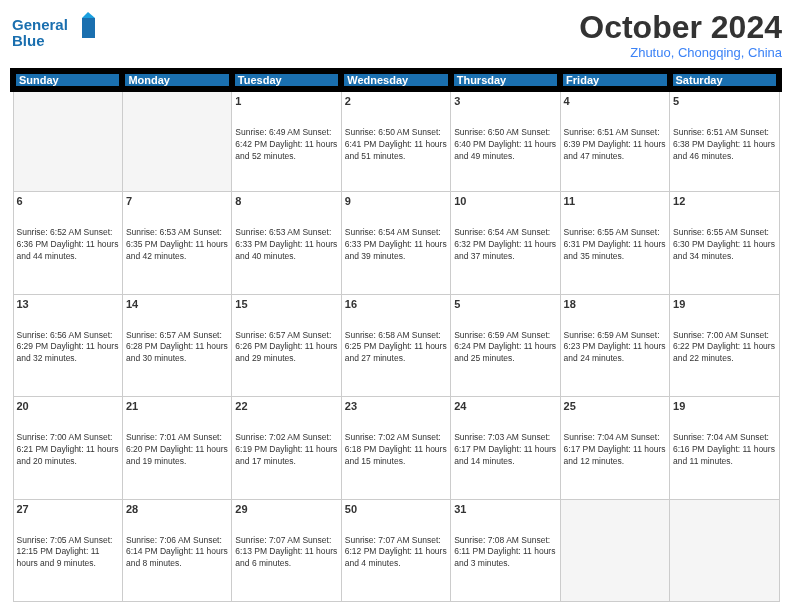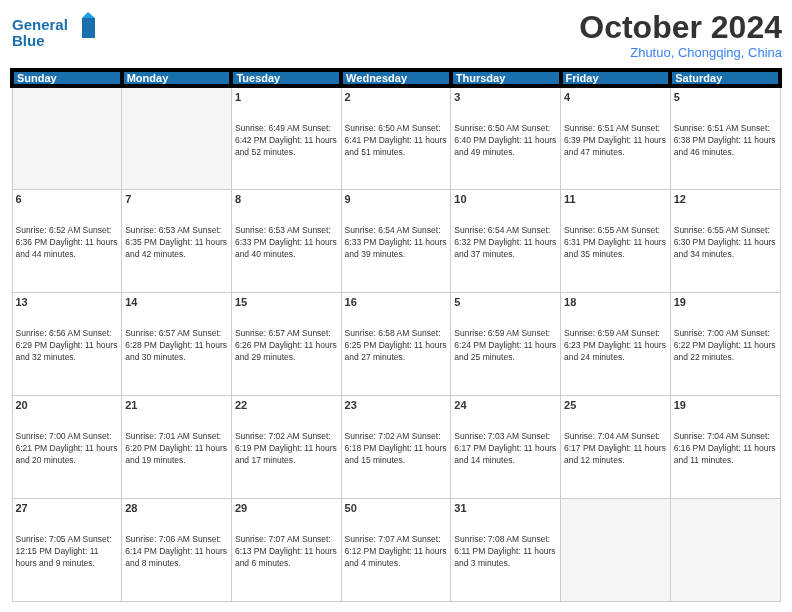--- a/index.html
+++ b/index.html
@@ -48,21 +48,21 @@
       width: 100%;
       table-layout: fixed;
     }
     .calendar th {
       background: #1a6faf;
       color: #fff;
       font-size: 11px;
       font-weight: bold;
       padding: 0 3px;
       text-align: left;
-      border: 4px solid #000000;
+      border: 6px solid #000000;
     }
     .calendar td {
       border: 1px solid #ccc;
       vertical-align: top;
       padding: 3px 3px;
       font-size: 9px;
       color: #333;
       background: #fff;
       height: 88px;
     }

